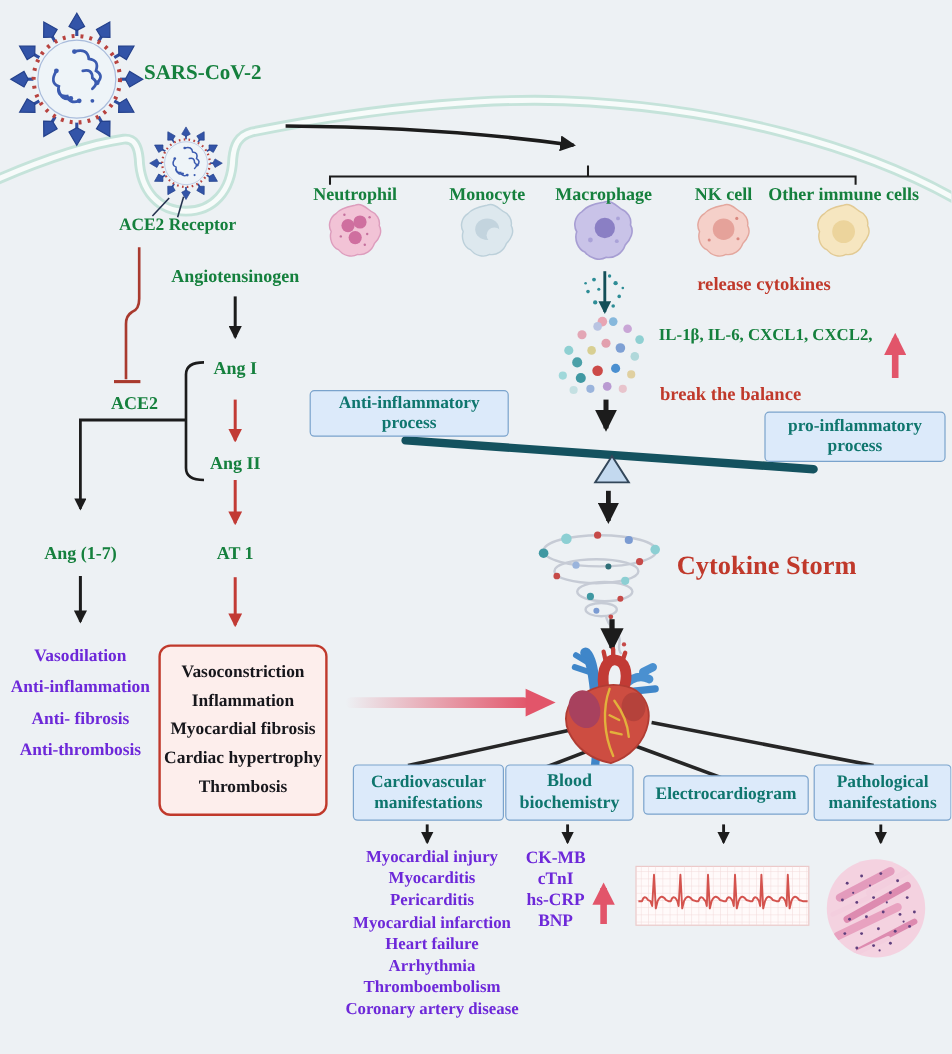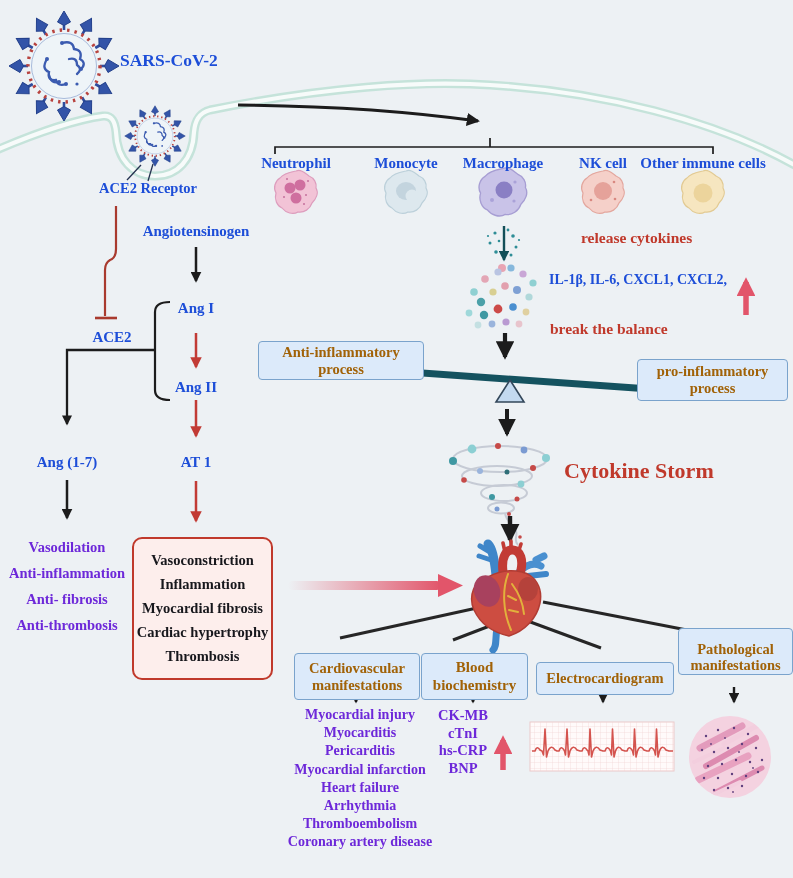--- a/index.html
+++ b/index.html
@@ -1,23 +1,23 @@
 <!DOCTYPE html>
 <html><head>
 <meta charset="utf-8">
 <style>
   html,body{margin:0;padding:0;background:#edf1f4;}
   .stage{position:relative;width:793px;height:878px;background:#edf1f4;overflow:hidden;}
   svg.art{position:absolute;left:0;top:0;}
-  .t{position:absolute;font-family:"Liberation Serif",serif;font-weight:700;color:#1d4ed8;line-height:1.18;white-space:nowrap;}
+  .t{position:absolute;font-family:"Liberation Serif",serif;font-weight:700;color:#15803d;line-height:1.18;white-space:nowrap;}
   .tc{text-align:center;}
   .red{color:#c0392b;}
   .bluebox{position:absolute;background:#dceafa;border:1.5px solid #7aa3cc;border-radius:4px;
     display:flex;flex-direction:column;align-items:center;justify-content:center;
-    font-family:"Liberation Serif",serif;font-weight:700;color:#a16207;text-align:center;line-height:1.15;margin-top:16px;}
+    font-family:"Liberation Serif",serif;font-weight:700;color:#0f766e;text-align:center;line-height:1.15;}
   .redbox{position:absolute;left:132px;top:537px;width:141px;height:143px;background:#fdeeec;
     border:2px solid #c0392b;border-radius:10px;display:flex;flex-direction:column;
     align-items:center;justify-content:space-evenly;padding:6px 2px;box-sizing:border-box;
     font-family:"Liberation Serif",serif;font-weight:700;color:#17171c;font-size:14.5px;text-align:center;}
   .vlist{position:absolute;display:flex;flex-direction:column;align-items:center;
     font-family:"Liberation Serif",serif;font-weight:700;color:#6d28d9;text-align:center;}
 </style>
 </head>
 <body>
 
@@ -375,21 +375,21 @@
   <div>Cardiovascular</div>
   <div>manifestations</div>
 </div>
 <div class="bluebox" style="left:421px;top:637px;width:105px;height:45px;font-size:15px;">
   <div>Blood</div>
   <div>biochemistry</div>
 </div>
 <div class="bluebox" style="left:536px;top:646px;width:136px;height:31px;font-size:14.5px;">
   <div>Electrocardiogram</div>
 </div>
-<div class="bluebox" style="left:678px;top:612px;width:113px;height:45px;font-size:14.5px;justify-content:flex-end;">
+<div class="bluebox" style="left:678px;top:637px;width:113px;height:45px;font-size:14.5px;">
   <div>Pathological</div>
   <div>manifestations</div>
 </div>
 
 <div class="vlist" style="left:278px;top:706px;width:164px;font-size:14px;line-height:1.3;">
   <div>Myocardial injury</div>
   <div>Myocarditis</div>
   <div>Pericarditis</div>
   <div>Myocardial infarction</div>
   <div>Heart failure</div>

